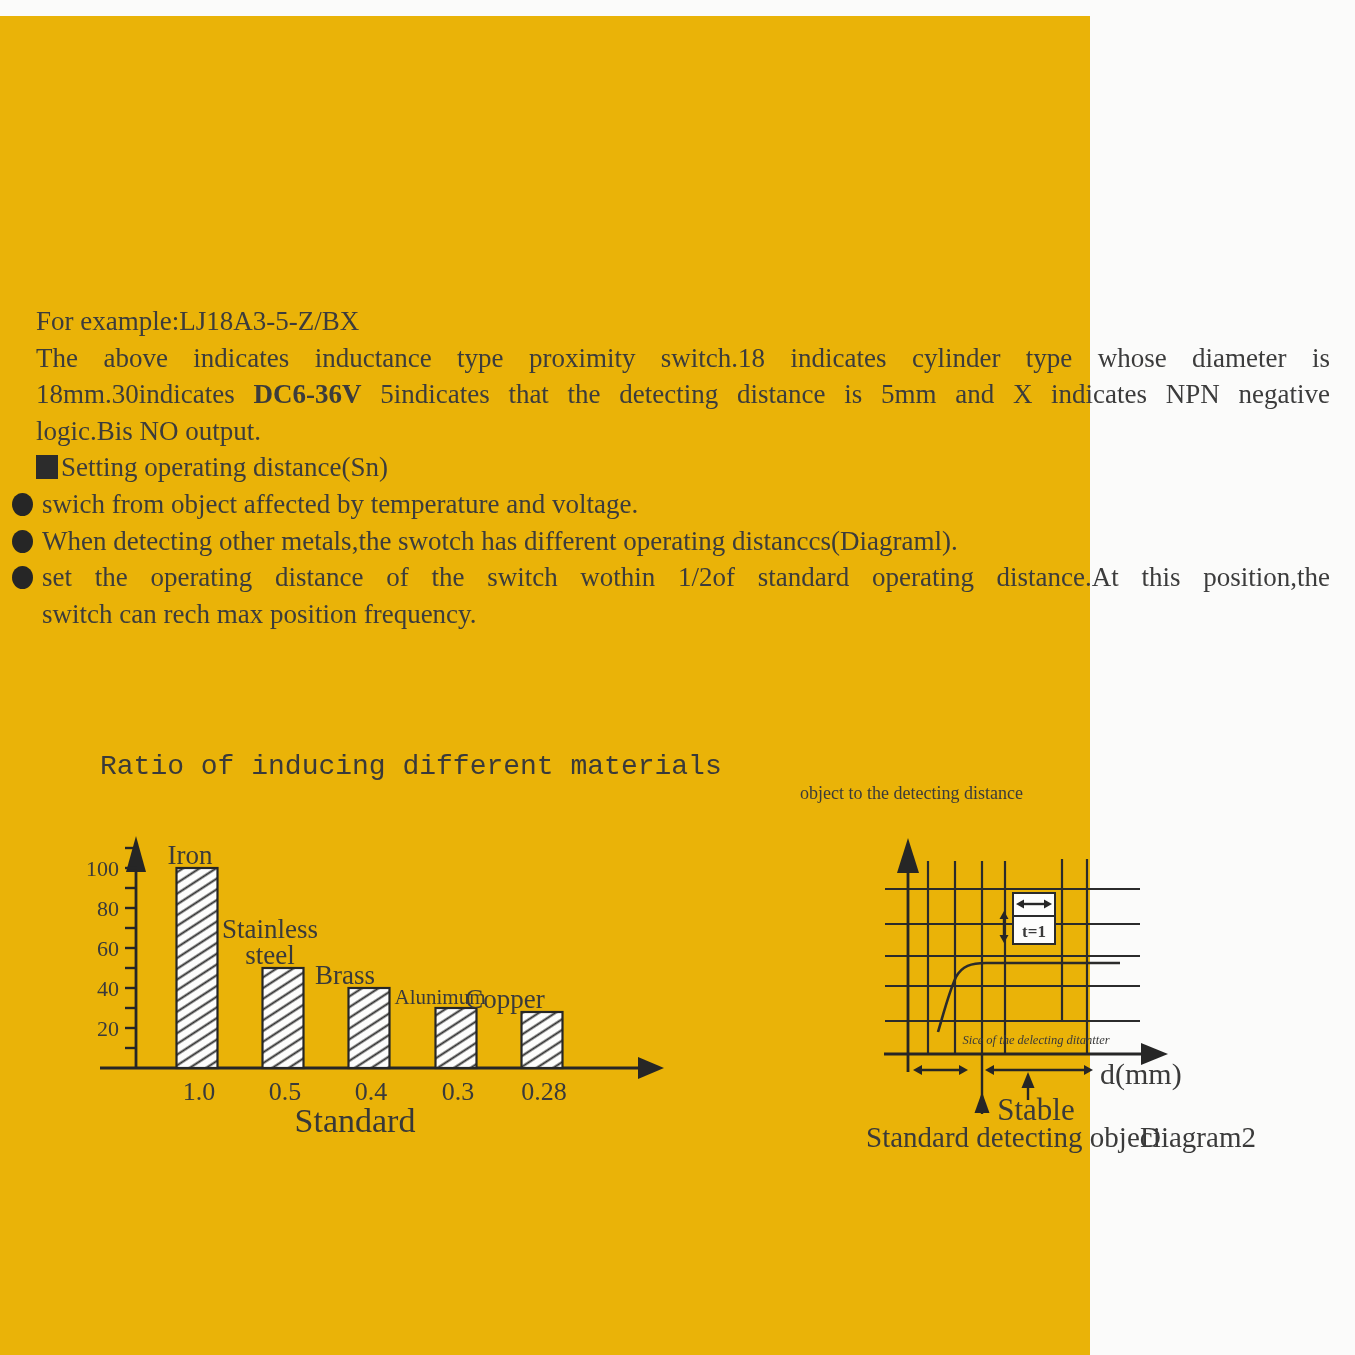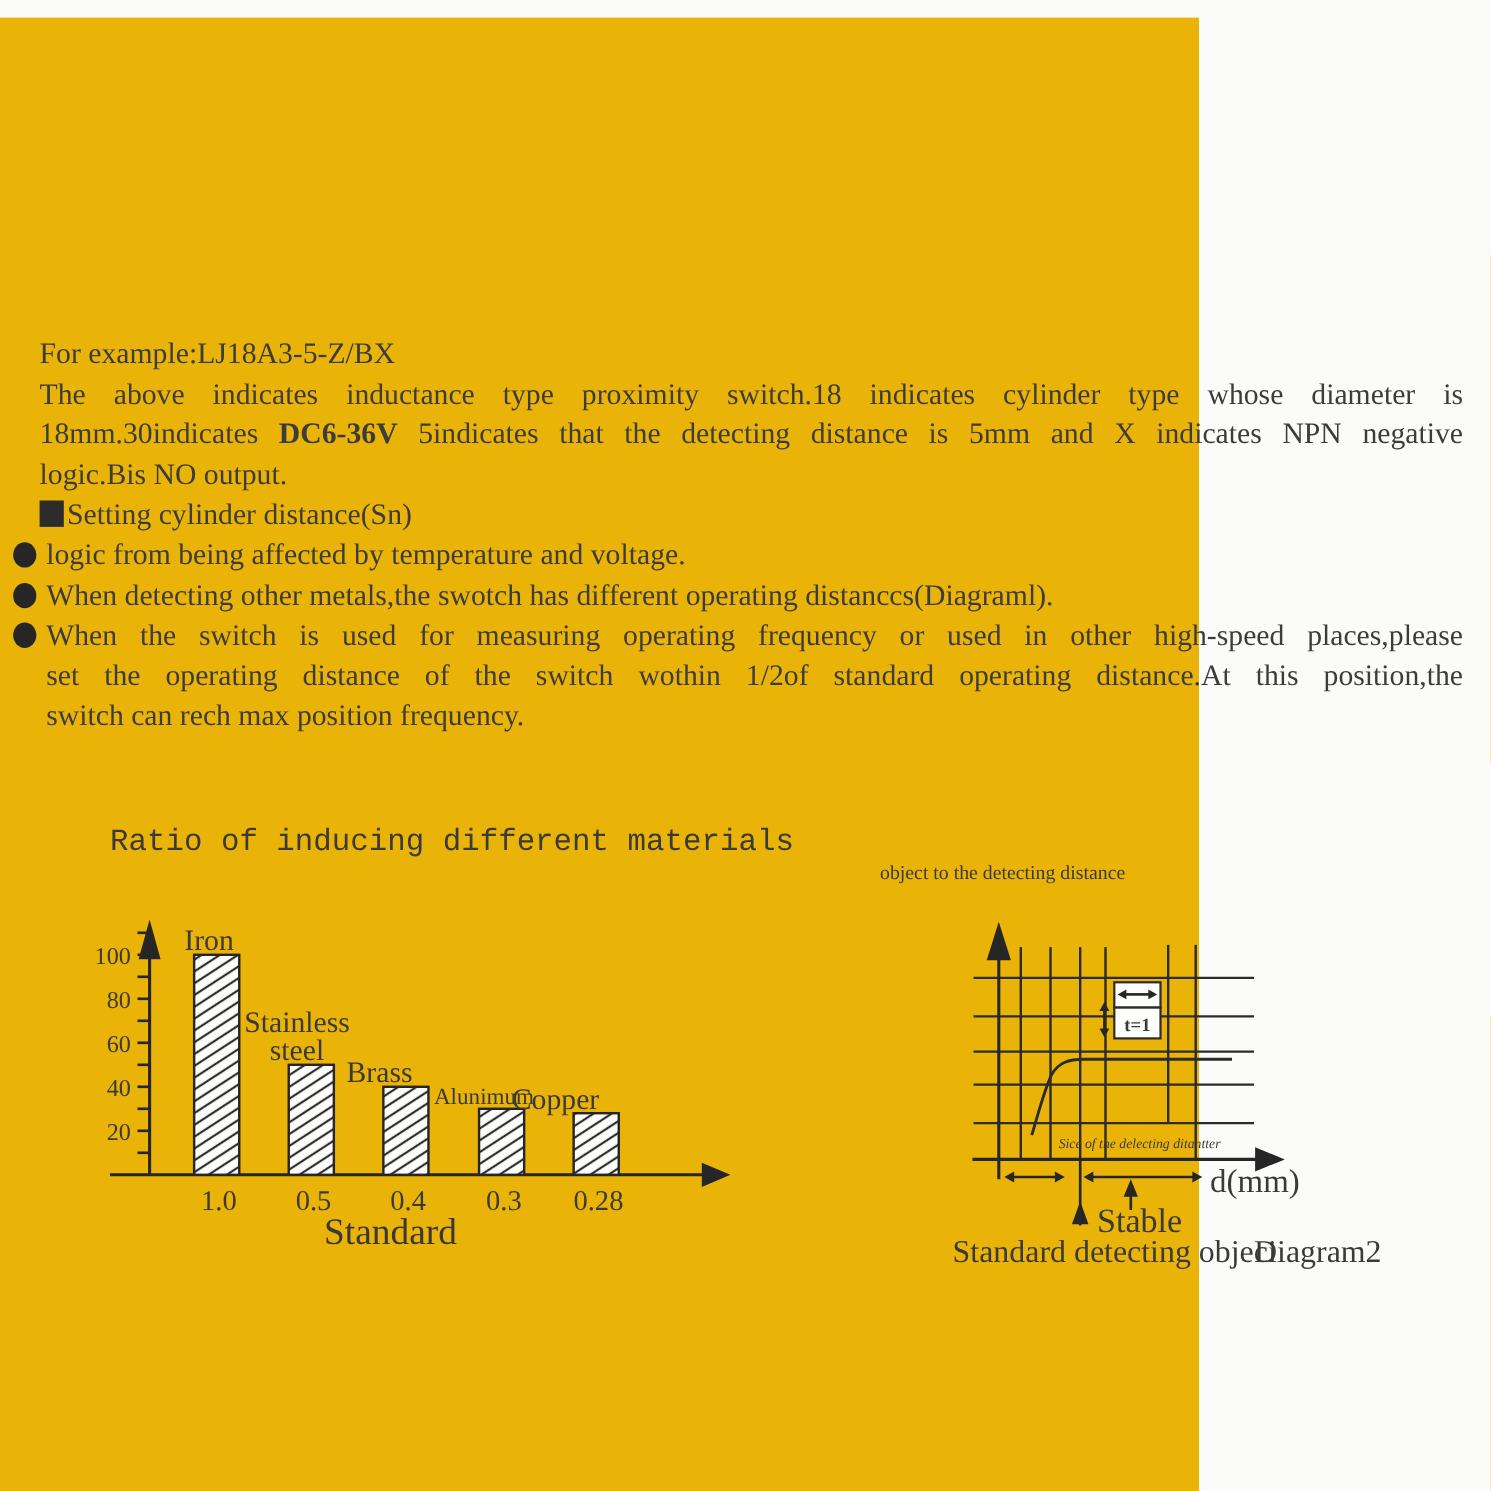--- a/index.html
+++ b/index.html
@@ -27,33 +27,32 @@
 
 <div class="page">
 
   <div class="text-block">
     <div class="line nowrap">For example:LJ18A3-5-Z/BX</div>
     <div id="paragraph-lines">
         <div class="line j"><span>The above indicates inductance type proximity switch.18 indicates cylinder type whose diameter is</span></div>
         <div class="line j"><span>18mm.30indicates </span><span class="b">DC6-36V</span><span> 5indicates that the detecting distance is 5mm and X indicates NPN negative</span></div>
         <div class="line nowrap"><span>logic.Bis NO output.</span></div>
       </div>
-    <div class="line heading-line"><span class="sq"></span><span>Setting cylinder distance(Sn)</span></div>
+    <div class="line heading-line"><span class="sq"></span><span>Setting operating distance(Sn)</span></div>
     <div id="bullet-list">
         <div class="bullet-item">
           <span class="dot"></span>
-          <div class="line nowrap">logic from being affected by temperature and voltage.</div>
+          <div class="line nowrap">swich from object affected by temperature and voltage.</div>
         </div>
         <div class="bullet-item">
           <span class="dot"></span>
           <div class="line nowrap">When detecting other metals,the swotch has different operating distanccs(Diagraml).</div>
         </div>
         <div class="bullet-item">
           <span class="dot"></span>
-          <div class="line j">When the switch is used for measuring operating frequency or used in other high-speed places,please</div>
           <div class="line j">set the operating distance of the switch wothin 1/2of standard operating distance.At this position,the</div>
           <div class="line nowrap">switch can rech max position frequency.</div>
         </div>
       </div>
   </div>
 
   <div class="chart-title left-title">Ratio of inducing different materials</div>
   <div class="chart-title right-title-2">object to the detecting distance</div>
 
   <svg id="bar-svg" style="left:80px;top:810px;width:600px;height:290px" viewBox="80 810 600 290">

